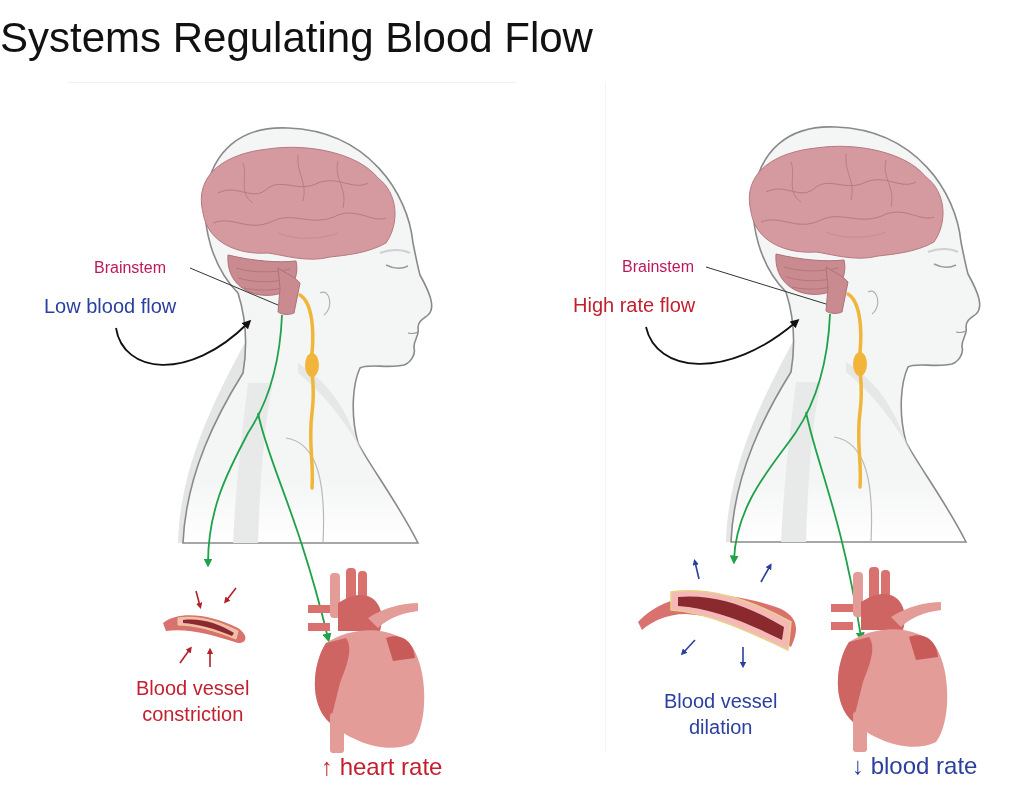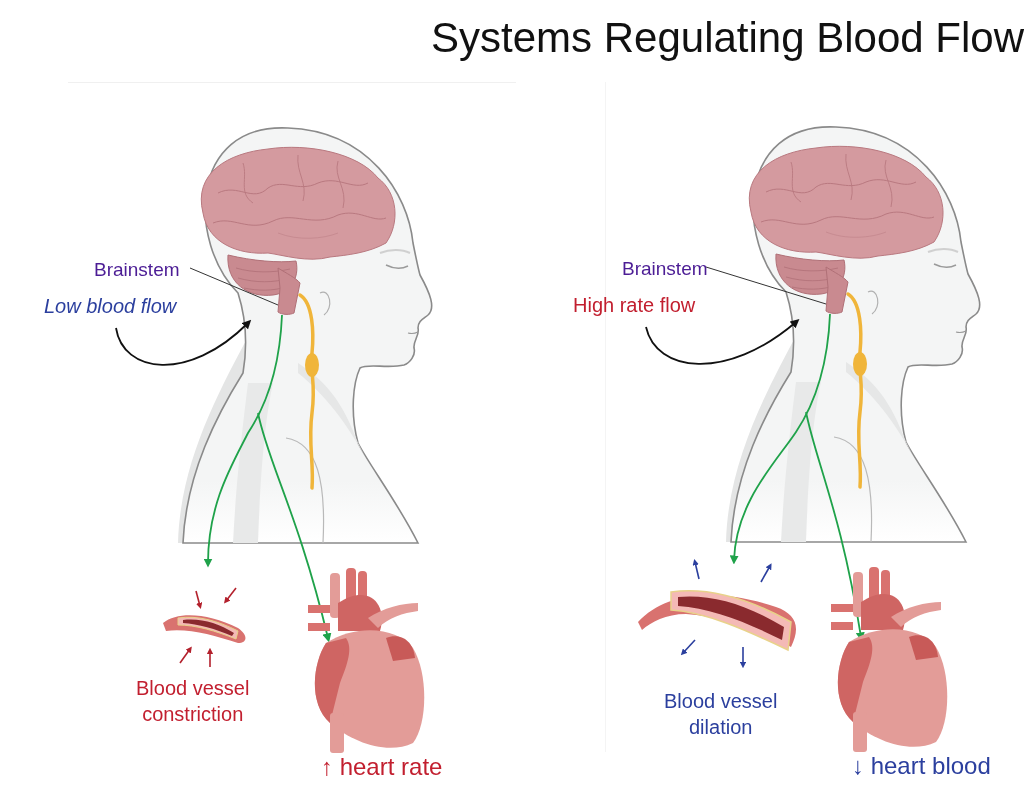--- a/index.html
+++ b/index.html
@@ -1,23 +1,23 @@
 <!DOCTYPE html>
 <html><head>
 <meta charset="utf-8">
 <style>
   html, body { margin:0; padding:0; background:#ffffff; }
   body { width:1024px; height:793px; position:relative; overflow:hidden; font-family:"Liberation Sans", sans-serif; }
-  .title { position:absolute; left:0; width:1024px; top:14px; text-align:right; font-size:42px; color:#111; letter-spacing:0px; }
+  .title { position:absolute; left:0; width:1024px; top:14px; text-align:left; font-size:42px; color:#111; letter-spacing:0px; }
   .panel { position:absolute; top:82px; width:448px; height:670px; }
   #panel-left { left:68px; border-top:1px solid #f0f0f0; }
   #panel-right { left:605px; border-left:1px solid #f4f4f4; }
   svg.art { position:absolute; left:0; top:0; }
   .lbl { position:absolute; white-space:nowrap; }
-  .brainstem { font-size:19px; color:#4c1d95;text-align:center; }
+  .brainstem { font-size:16px; color:#be185d;text-align:center; }
   .flow { font-size:20px; }
   .vessel { font-size:20px; text-align:center; line-height:26px; }
   .hr { font-size:24px; }
   .blue { color:#2b3f9e; }
   .red { color:#c21f2f; }
 </style>
 </head>
 <body>
 
 <svg width="0" height="0" style="position:absolute">
@@ -105,21 +105,21 @@
       <path d="M270,520 C300,500 320,520 312,548 L270,548 Z" fill="#cf6563"></path>
       <path d="M240,522 L262,522 L262,530 L240,530 Z M240,540 L262,540 L262,548 L240,548 Z" fill="#d9726f"></path>
       <path d="M300,535 C315,525 335,520 350,520 L350,528 C335,530 320,535 310,545 Z" fill="#e39c98"></path>
       <path d="M258,560 C245,580 240,620 262,640 C285,660 320,672 345,660 C360,640 360,590 345,565 C330,545 290,540 258,560 Z" fill="#e39c98"></path>
       <path d="M258,560 C245,580 240,620 262,640 L272,600 C280,580 285,565 278,555 Z" fill="#cf6563"></path>
       <path d="M318,555 C330,550 345,555 347,575 L325,578 Z" fill="#c85a58"></path>
       <rect x="262" y="630" width="14" height="40" rx="3" fill="#e39c98"></rect>
     </g>
   </svg>
   <div class="lbl brainstem" style="left:26px;top:176px;">Brainstem</div>
-  <div class="lbl flow blue" style="left:-24px;top:212px;font-style:italic;">Low blood flow</div>
+  <div class="lbl flow blue" style="left:-24px;top:212px;">Low blood flow</div>
   <div class="lbl vessel red" style="left:68px;top:592px;">
     <div>Blood vessel</div>
     <div>constriction</div>
   </div>
   <div class="lbl hr red" style="left:253px;top:670px;">↑ heart rate</div>
 </div>
 
 <div id="panel-right" class="panel">
   <svg class="art" width="448" height="700" viewBox="0 0 448 700">
     <use href="#head-body" x="10"></use>
@@ -151,14 +151,14 @@
       <path d="M318,555 C330,550 345,555 347,575 L325,578 Z" fill="#c85a58"></path>
       <rect x="262" y="630" width="14" height="40" rx="3" fill="#e39c98"></rect>
     </g>
   </svg>
   <div class="lbl brainstem" style="left:16px;top:176px;">Brainstem</div>
   <div class="lbl flow red" style="left:-33px;top:212px;">High rate flow</div>
   <div class="lbl vessel blue" style="left:58px;top:606px;">
     <div>Blood vessel</div>
     <div>dilation</div>
   </div>
-  <div class="lbl hr blue" style="left:246px;top:670px;">↓ heart blood</div>
+  <div class="lbl hr blue" style="left:246px;top:670px;">↓ blood rate</div>
 </div>
 
 </body></html>

